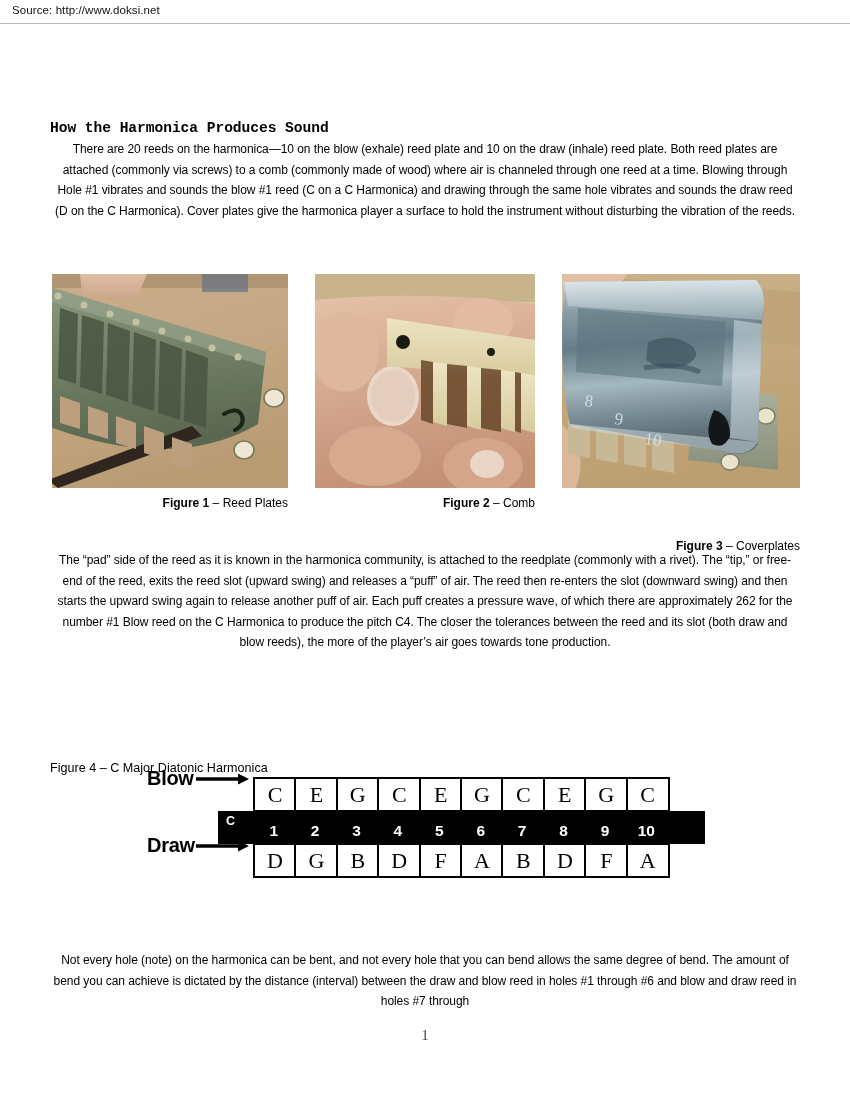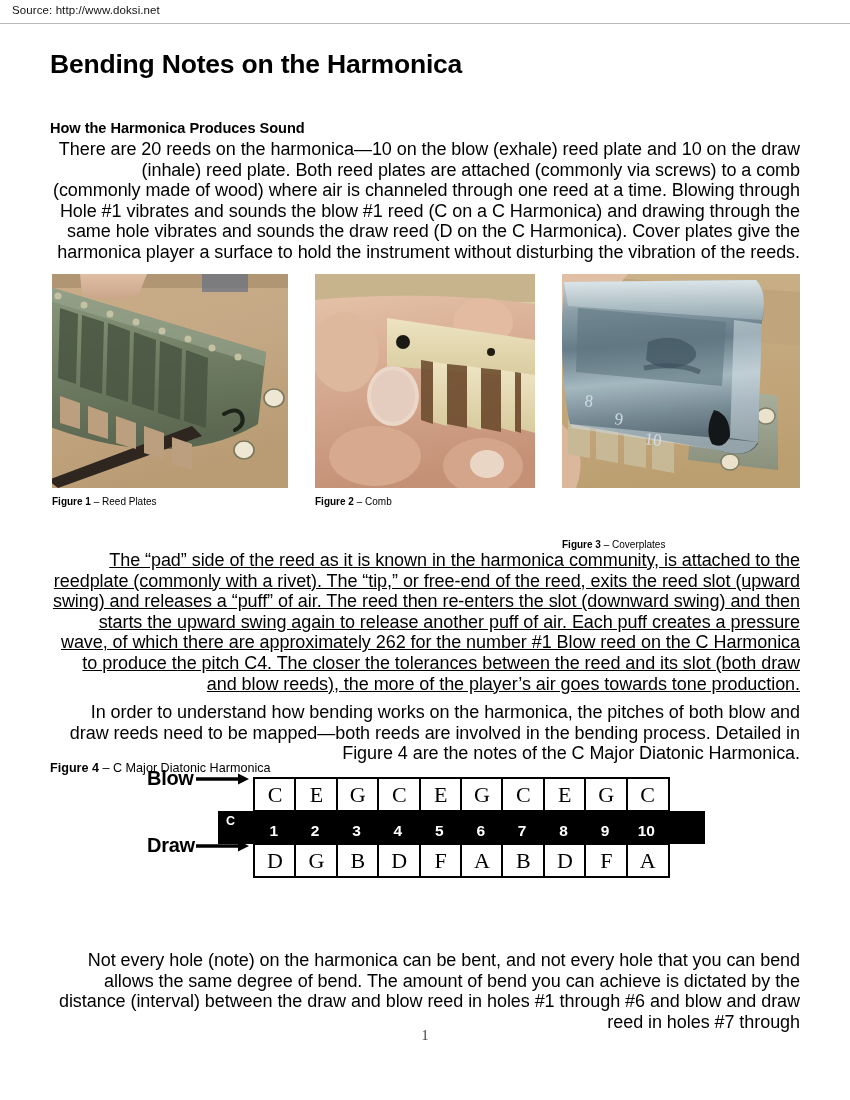--- a/index.html
+++ b/index.html
@@ -62,39 +62,40 @@
     white-space: nowrap;
   }
 
   .sec-head {
     position: absolute;
     left: 50px;
     font-size: 14.6px;
     font-weight: bold;
     letter-spacing: -0.05px;
     white-space: nowrap;
+    font-family: Liberation Mono, monospace;
   }
   .para {
     position: absolute;
     left: 50px;
     width: 750px;
-    font-size: 18px;
+    font-size: 12px;
     line-height: 20.6px;
-    text-align: right;
+    text-align: center;
     letter-spacing: -0.06px;
   }
 
   #sec-head-1 { top: 97px; }
   #para-1 { top: 116px; }
 
-  #para-2 { top: 527px; text-decoration: underline; }
+  #para-2 { top: 527px; }
   #para-3 { top: 679px; }
 
   #fig4-caption { position: absolute; left: 50px; top: 738px; font-size: 12.6px; }
-  #fig4-caption b { font-weight: bold; }
+  #fig4-caption b { font-weight: normal; }
 
   #sec-head-2 { top: 908px; }
   #para-4 { top: 927px; }
 
   .page-number {
     position: absolute;
     left: 0; top: 1005px;
     width: 850px;
     text-align: center;
     font-size: 14px;
@@ -115,22 +116,22 @@
     height: 214px;
     overflow: hidden;
   }
   #photo-1 { left: 52px;  width: 236px; }
   #photo-2 { left: 315px; width: 220px; }
   #photo-3 { left: 562px; width: 238px; }
 
   .fig-cap {
     position: absolute;
     top: 222px;
-    font-size: 10px;
-    text-align: left;
+    font-size: 12px;
+    text-align: right;
     white-space: nowrap;
   }
   .fig-cap b { font-weight: bold; }
   #cap-1 { left: 52px;  width: 236px; }
   #cap-2 { left: 315px; width: 220px; }
   #cap-3 { left: 562px; width: 238px; margin-top: 43px; }
 
   .ph-svg { display: block; width: 100%; height: 100%; }
 
   
@@ -216,21 +217,20 @@
 </head>
 <body>
 
 <div class="source-bar">
   <div class="source-text">Source: http://www.doksi.net</div>
   <div class="source-rule"></div>
 </div>
 
 <div class="page">
 
-  <div class="doc-title">Bending Notes on the Harmonica</div>
 
   <div class="sec-head" id="sec-head-1">How the Harmonica Produces Sound</div>
   <div class="para" id="para-1">There are 20 reeds on the harmonica—10 on the blow (exhale) reed plate and 10 on the draw (inhale) reed plate. Both reed plates are attached (commonly via screws) to a comb (commonly made of wood) where air is channeled through one reed at a time. Blowing through Hole #1 vibrates and sounds the blow #1 reed (C on a C Harmonica) and drawing through the same hole vibrates and sounds the draw reed (D on the C Harmonica). Cover plates give the harmonica player a surface to hold the instrument without disturbing the vibration of the reeds.</div>
 
   <div class="photo-row">
 
     <div class="photo" id="photo-1">
       <svg class="ph-svg" viewBox="0 0 236 214" preserveAspectRatio="none">
         <defs>
           <linearGradient id="g1bg" x1="0" y1="0" x2="0.3" y2="1">
@@ -397,21 +397,20 @@
     </div>
     <div class="fig-cap" id="cap-2">
       <b>Figure 2</b><span> – </span><span>Comb</span>
     </div>
     <div class="fig-cap" id="cap-3">
       <b>Figure 3</b><span> – </span><span>Coverplates</span>
     </div>
   </div>
 
   <div class="para" id="para-2">The “pad” side of the reed as it is known in the harmonica community, is attached to the reedplate (commonly with a rivet). The “tip,” or free-end of the reed, exits the reed slot (upward swing) and releases a “puff” of air. The reed then re-enters the slot (downward swing) and then starts the upward swing again to release another puff of air. Each puff creates a pressure wave, of which there are approximately 262 for the number #1 Blow reed on the C Harmonica to produce the pitch C4. The closer the tolerances between the reed and its slot (both draw and blow reeds), the more of the player’s air goes towards tone production.</div>
-  <div class="para" id="para-3">In order to understand how bending works on the harmonica, the pitches of both blow and draw reeds need to be mapped—both reeds are involved in the bending process. Detailed in Figure 4 are the notes of the C Major Diatonic Harmonica.</div>
 
   <div id="fig4-caption">
     <b>Figure 4</b><span> – </span><span>C Major Diatonic Harmonica</span>
   </div>
 
   <div class="harp">
 
     <div class="harp-label" id="label-blow">Blow</div>
     <svg class="harp-arrow" id="arrow-blow" viewBox="0 0 54 12">
       <path d="M0 6 H44" stroke="#000" stroke-width="3.4"></path>

